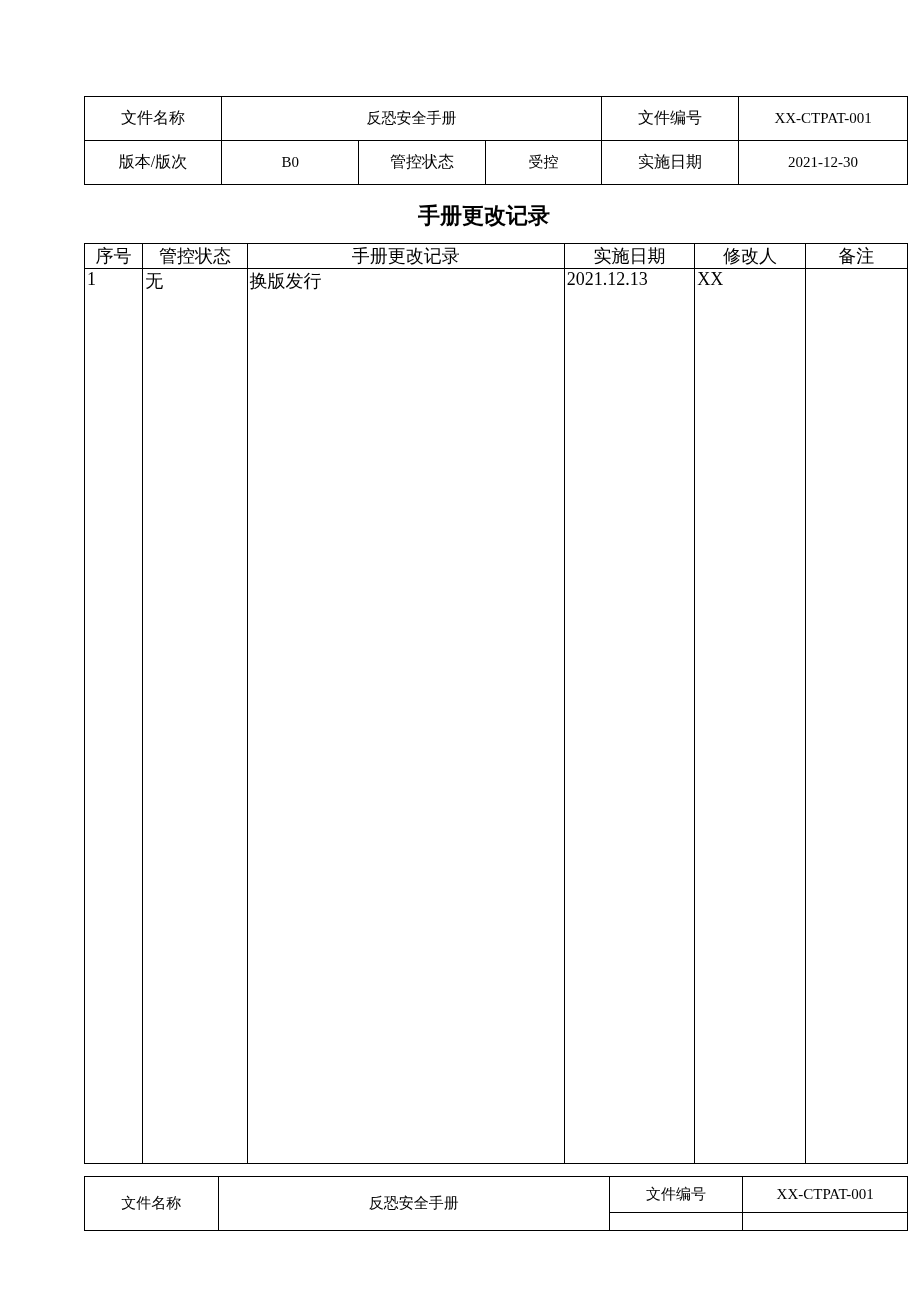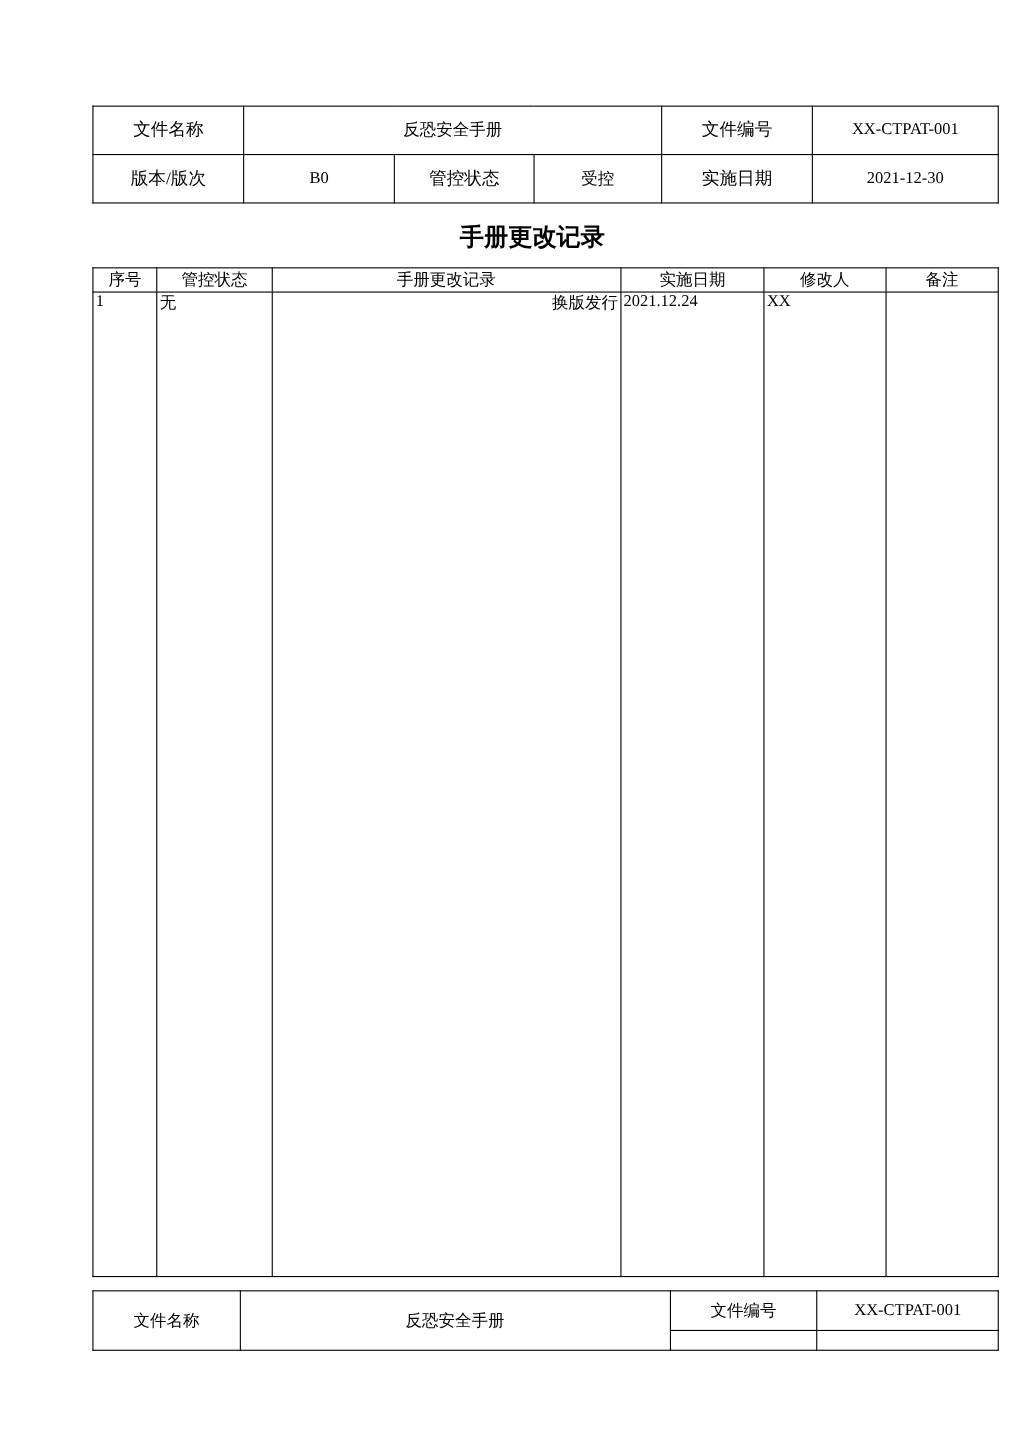--- a/index.html
+++ b/index.html
@@ -31,36 +31,36 @@
       margin: 16px 0 4px 0;
       font-family: "SimSun", "宋体", serif;
     }
     .record-table {
       width: 100%;
       border-collapse: collapse;
       table-layout: fixed;
     }
     .record-table th, .record-table td {
       border: 1px solid #000;
-      font-size: 15px;
+      font-size: 18px;
       font-weight: normal;
       vertical-align: top;
       padding: 0 2px;
     }
     .record-table th {
       text-align: center;
       height: 22px;
       vertical-align: middle;
     }
     .record-table td {
       height: 895px;
       text-align: left;
     }
     .record-table td.center-top {
-      text-align: right;
+      text-align: left;
     }
     .footer-table {
       width: 100%;
       border-collapse: collapse;
       margin-top: 0;
     }
     .footer-table td {
       border: 1px solid #000;
       text-align: center;
       vertical-align: middle;
@@ -136,21 +136,21 @@
     <th>管控状态</th>
     <th>手册更改记录</th>
     <th>实施日期</th>
     <th>修改人</th>
     <th>备注</th>
   </tr>
   <tr>
     <td>1</td>
     <td>无</td>
     <td class="center-top">换版发行</td>
-    <td>2021.12.24</td>
+    <td>2021.12.13</td>
     <td>XX</td>
     <td></td>
   </tr>
 </tbody>
   </table>
 
 <table class="footer-table">
   <colgroup>
     <col class="f-col1">
       <col class="f-col2">

